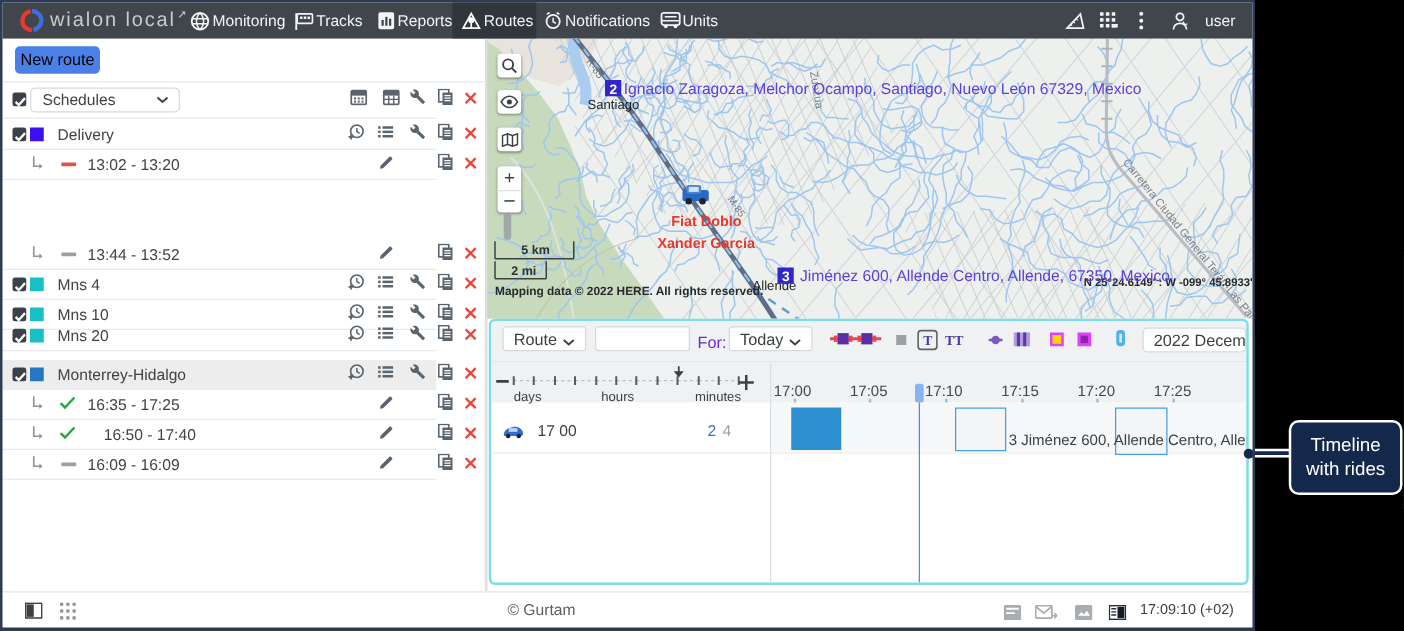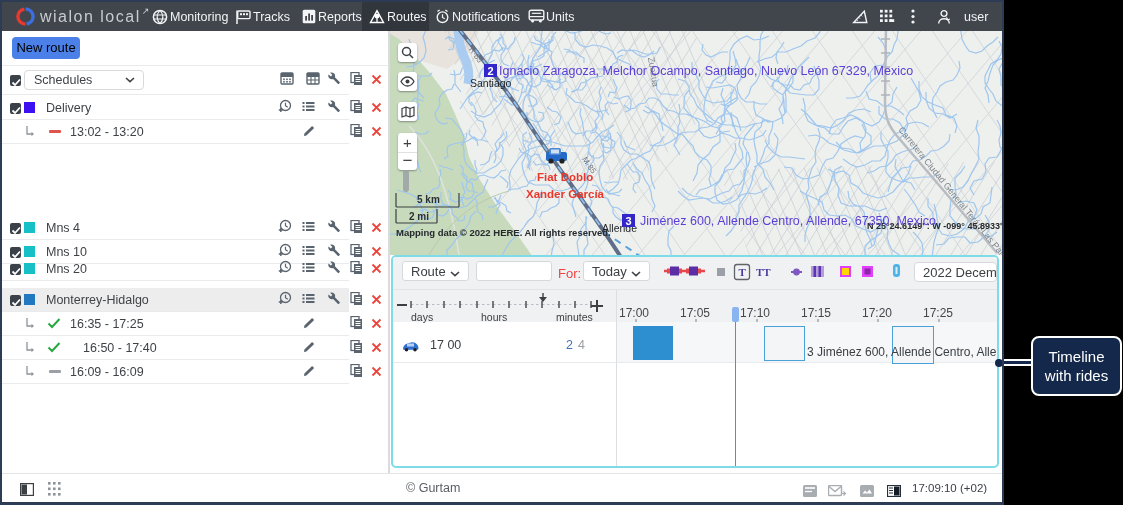--- a/index.html
+++ b/index.html
@@ -315,20 +315,39 @@
           </svg></span>
         <span class="ric" style="left:348px"><svg width="13" height="13" viewBox="0 0 13 13">
             <rect x="1" y="0.5" width="8" height="10" fill="none" stroke="#5a646e" stroke-width="1.3"></rect>
             <rect x="4" y="3" width="8" height="10" fill="#5a646e"></rect>
             <path d="M5.5 5.5h5M5.5 7.5h5M5.5 9.5h5" stroke="#fff" stroke-width="1"></path>
           </svg></span>
         <span class="ric" style="left:369px"><svg width="11" height="11" viewBox="0 0 11 11">
             <path d="M1.5 1.5 9.5 9.5 M9.5 1.5 1.5 9.5" stroke="#e8473d" stroke-width="1.8"></path>
           </svg></span>
 </div>
+      <div class="row" style="top:161px">
+<span style="margin-left:22px"><svg width="12" height="12" viewBox="0 0 12 12">
+            <path d="M3 1v8h6" stroke="#8d949b" stroke-width="1.3" fill="none"></path>
+            <path d="M7.5 6.8 10 9 7.5 11.2z" fill="#8d949b"></path>
+          </svg></span>
+        <span class="dash" style="background:#9aa0a6;margin-left:13px"></span>
+        <span class="rlab" style="margin-left:9px">13:44 - 13:52</span>
+<span class="ric" style="left:301px"><svg width="12" height="12" viewBox="0 0 12 12">
+            <path d="M1 11 1.4 8.6 8.6 1.4c.3-.3.8-.3 1.1 0l1 1c.3.3.3.8 0 1.1L3.4 10.6 1 11z" fill="#5a646e"></path>
+          </svg></span>
+        <span class="ric" style="left:348px"><svg width="13" height="13" viewBox="0 0 13 13">
+            <rect x="1" y="0.5" width="8" height="10" fill="none" stroke="#5a646e" stroke-width="1.3"></rect>
+            <rect x="4" y="3" width="8" height="10" fill="#5a646e"></rect>
+            <path d="M5.5 5.5h5M5.5 7.5h5M5.5 9.5h5" stroke="#fff" stroke-width="1"></path>
+          </svg></span>
+        <span class="ric" style="left:369px"><svg width="11" height="11" viewBox="0 0 11 11">
+            <path d="M1.5 1.5 9.5 9.5 M9.5 1.5 1.5 9.5" stroke="#e8473d" stroke-width="1.8"></path>
+          </svg></span>
+</div>
       <div class="row" style="top:281px">
 <span style="margin-left:22px"><svg width="12" height="12" viewBox="0 0 12 12">
             <path d="M3 1v8h6" stroke="#8d949b" stroke-width="1.3" fill="none"></path>
             <path d="M7.5 6.8 10 9 7.5 11.2z" fill="#8d949b"></path>
           </svg></span>
         <span style="margin-left:11px;margin-top:2px"><svg width="14" height="14" viewBox="0 0 14 14">
             <path d="M1.5 7.5 5 11 12.5 3" stroke="#27a844" stroke-width="2" fill="none"></path>
           </svg></span>
         <span class="rlab" style="margin-left:9px">16:35 - 17:25</span>
 <span class="ric" style="left:301px"><svg width="12" height="12" viewBox="0 0 12 12">
@@ -480,21 +499,21 @@
       <div class="abs" style="left:0;top:105px;width:604px;border-top:1px solid #e8eaec"></div>
       <div class="abs" style="left:224px;top:65px;width:380px;height:40px;background:#f6f7f8"></div>
       <div class="abs" style="left:223px;top:33px;width:1px;height:176px;background:#dcdfe2"></div>
       <div class="dd" style="left:9px;top:4px;width:67px">
         <span style="margin-left:8px;flex:1">Route</span>
         <span style="margin-top:3px"><svg width="10" height="6" viewBox="0 0 10 6" style="margin-right:8px">
             <path d="M1 1l4 3.6L9 1" stroke="#3f4348" stroke-width="1.6" fill="none"></path>
           </svg></span>
       </div>
       <div class="dd" style="left:83px;top:4px;width:76px"></div>
-      <div class="abs" style="left:165px;top:9px;font-size:13px;color:#ef4444">For:</div>
+      <div class="abs" style="left:165px;top:9px;font-size:13px;color:#6d28d9">For:</div>
       <div class="dd" style="left:190px;top:4px;width:67px">
         <span style="margin-left:8px;flex:1">Today</span>
         <span style="margin-top:3px"><svg width="10" height="6" viewBox="0 0 10 6" style="margin-right:8px">
             <path d="M1 1l4 3.6L9 1" stroke="#3f4348" stroke-width="1.6" fill="none"></path>
           </svg></span>
       </div>
       <svg width="604" height="30" viewBox="0 0 604 30" class="abs" style="left:0;top:0">
         <g transform="translate(271,8)">
           <path d="M0 6h41" stroke="#e8474b" stroke-width="2.5"></path>
           <rect x="6" y="1.5" width="9" height="9" fill="#5b2ea6"></rect>

